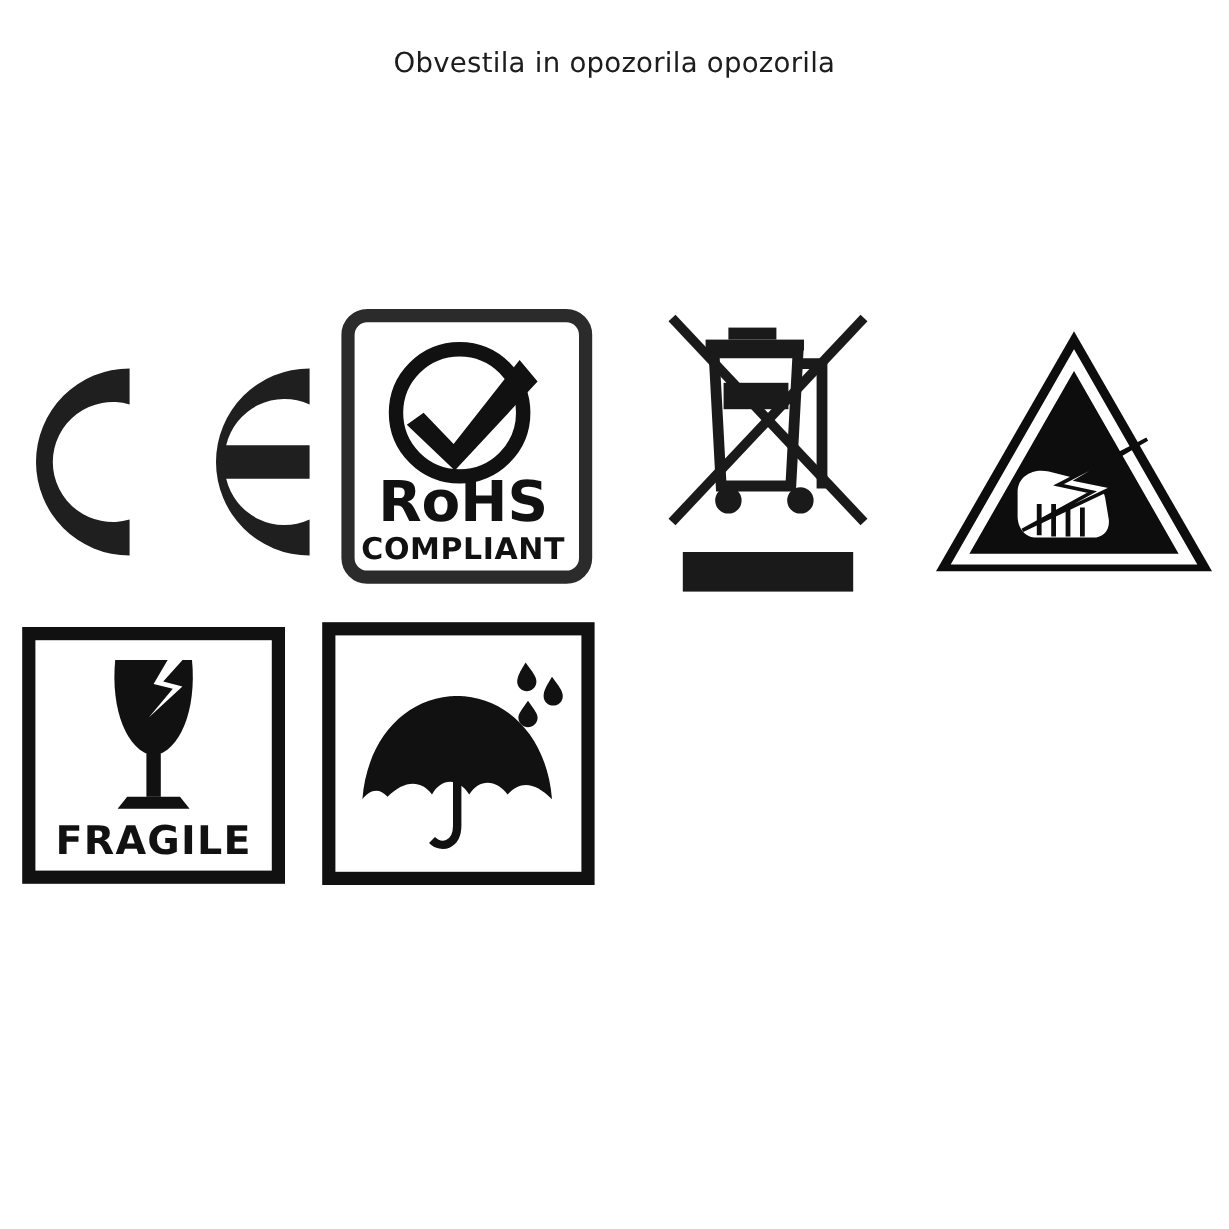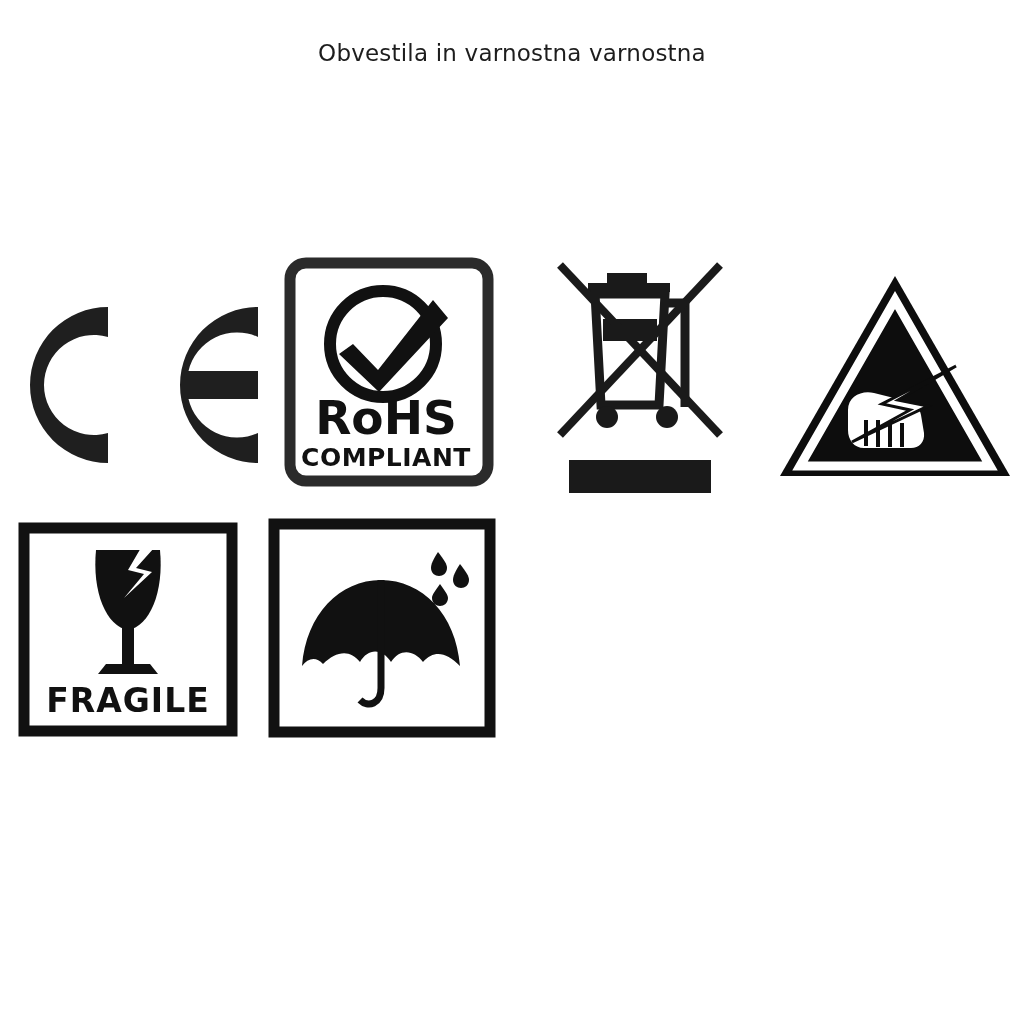--- a/index.html
+++ b/index.html
@@ -52,21 +52,21 @@
   #fragile-mark { left: 18px; top: 272px; width: 220px; height: 266px; }
 
   
   #keepdry-mark { left: 268px; top: 268px; width: 228px; height: 220px; }
 
   svg { display: block; }
 </style>
 </head>
 <body>
 
-<div class="page-title">Obvestila in varnostna varnostna</div>
+<div class="page-title">Obvestila in opozorila opozorila</div>
 
 <div class="symbol-area">
 
   <div class="symbol" id="ce-mark">
     <svg viewBox="0 0 250 200" width="250" height="200" aria-hidden="true">
 
       <path d="M98 22 A 78 78 0 1 0 98 178 L98 148 A 50 50 0 1 1 98 52 Z" fill="#1f1f1f"></path>
 
       <path d="M248 22 A 78 78 0 1 0 248 178 L248 148 A 50 50 0 0 1 178.5 114 L248 114 L248 86 L178.5 86 A 50 50 0 0 1 248 52 Z" fill="#1f1f1f"></path>
     </svg>

